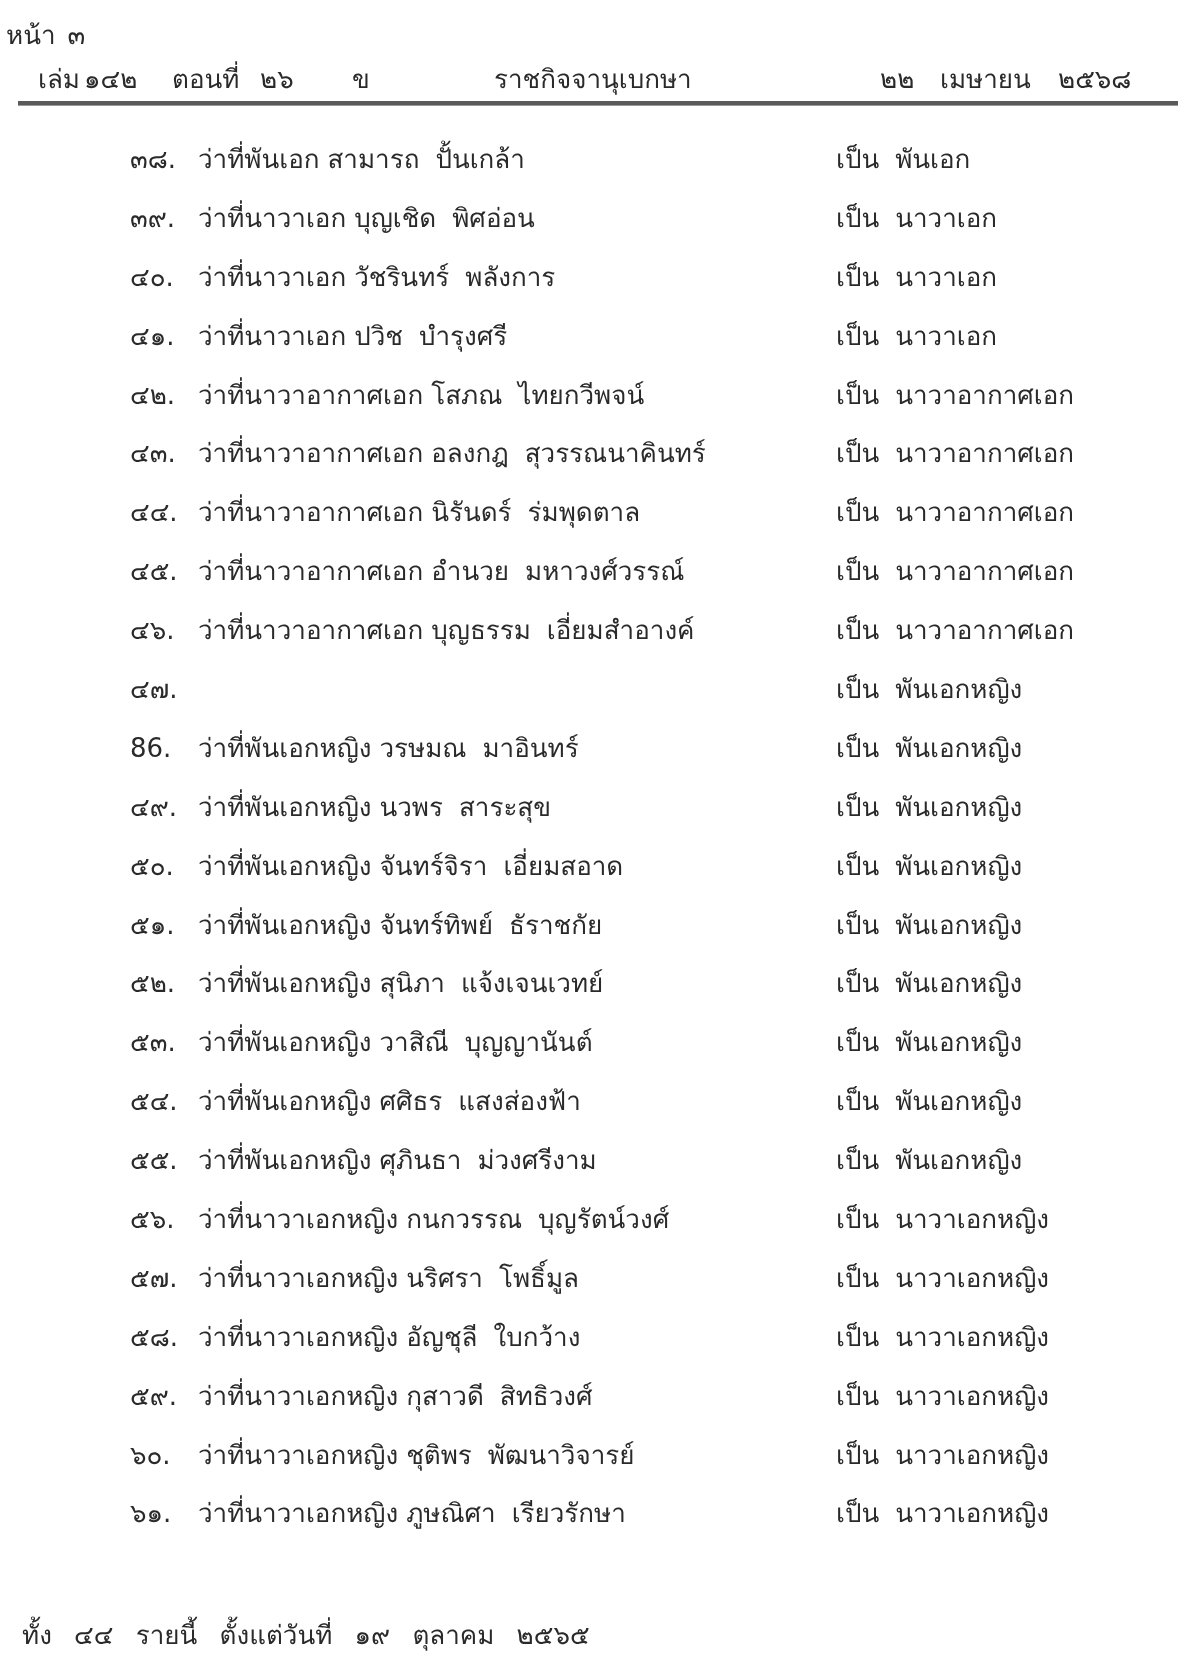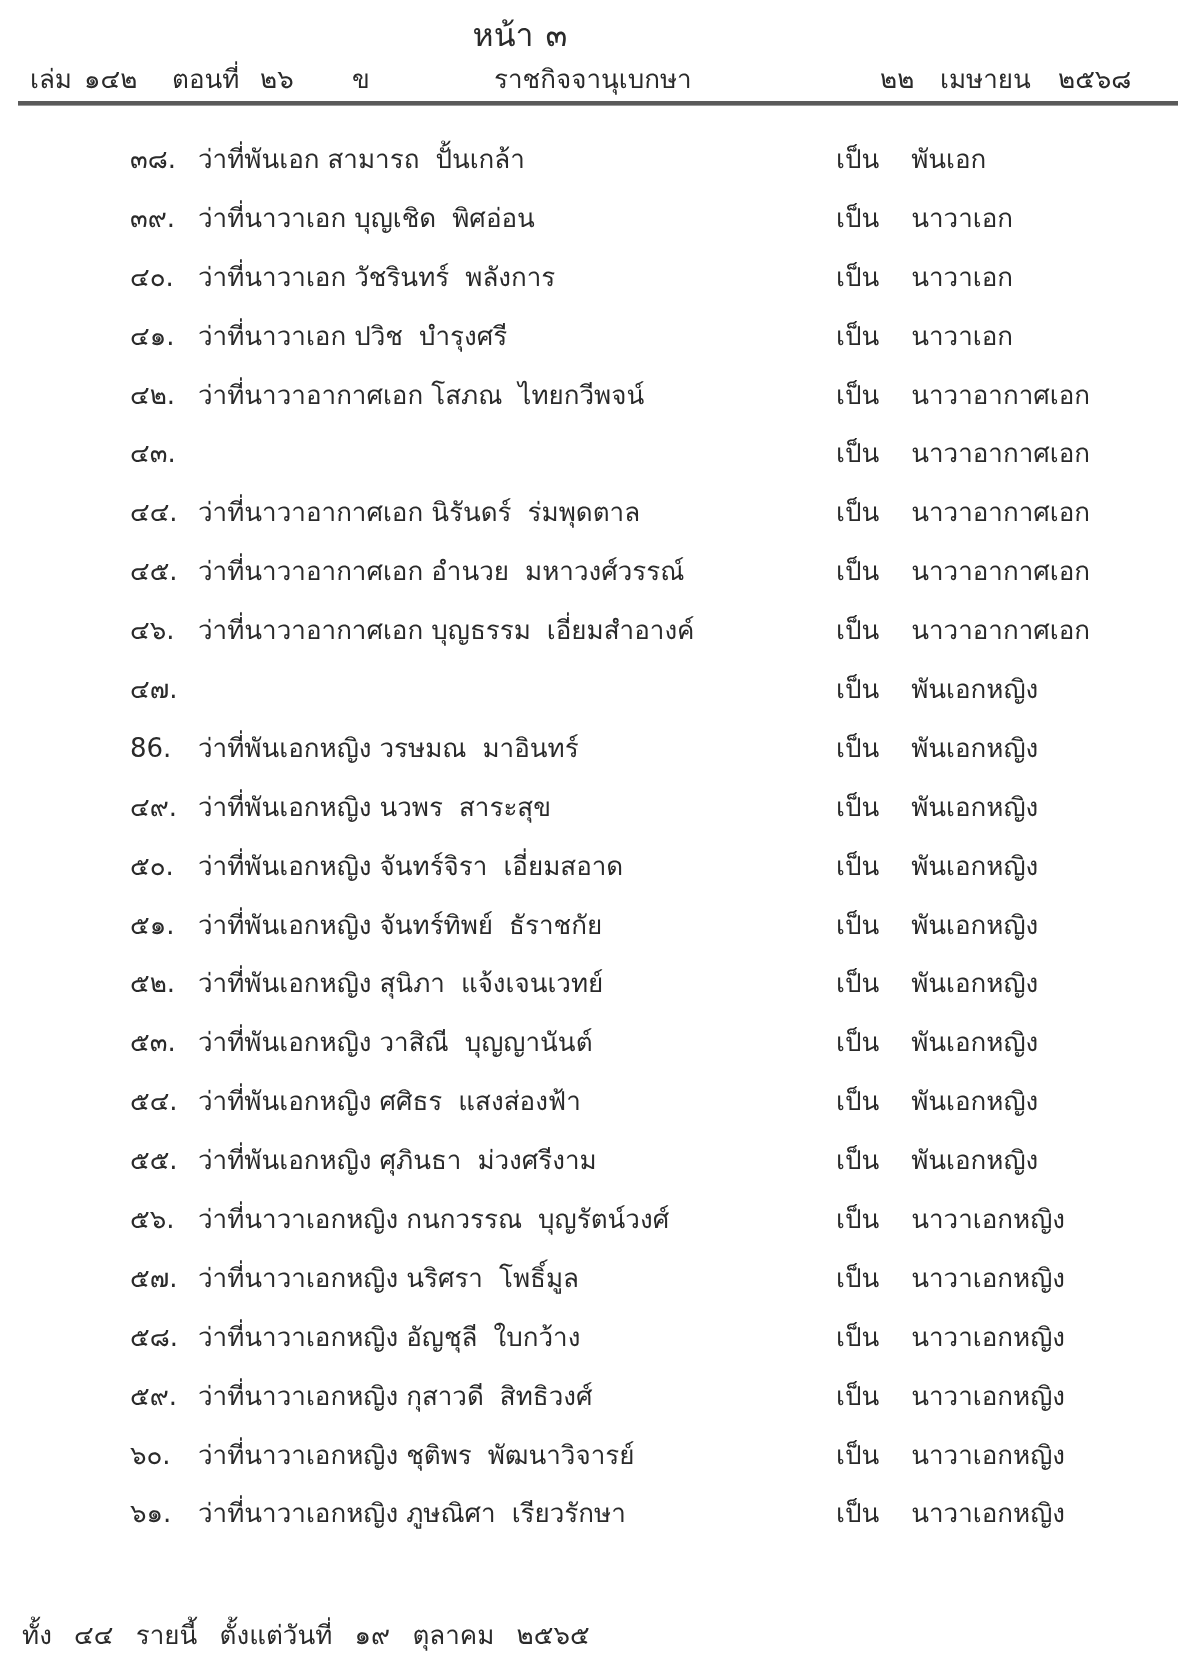--- a/index.html
+++ b/index.html
@@ -13,22 +13,21 @@
       position: relative;
       overflow: hidden;
       font-family: "DejaVu Sans", "Liberation Sans", sans-serif;
       color: #2a2a2a;
     }
     .page-num {
       position: absolute;
       top: 18px;
       left: 0;
       width: 1040px;
-      text-align: center;
-      font-size: 32px;
+      font-size: 26px;
       line-height: 34px;
     }
     .page-num span { margin: 0 6px; }
     .header {
       position: absolute;
       top: 62px;
       left: 22px;
       width: 1156px;
       height: 36px;
       font-size: 26px;
@@ -69,40 +68,40 @@
     .entry .from {
       position: absolute;
       left: 198px;
     }
     .entry .from .rank { margin-right: 8px; }
     .entry .from .first { margin-right: 16px; }
     .entry .to {
       position: absolute;
       left: 836px;
     }
-    .entry .to .be { margin-right: 32px; }
+    .entry .to .be { margin-right: 16px; }
     .footer {
       position: absolute;
       top: 1618px;
       left: 22px;
       font-size: 26px;
       line-height: 34px;
       white-space: nowrap;
     }
     .footer span { margin-right: 14px; }
   </style>
 </head>
 <body>
 
 <div class="page-num">
   <span>หน้า</span><span>๓</span>
 </div>
 
 <div class="header">
-  <span class="h-item" style="left:8px">เล่ม</span>
+  <span class="h-item" style="left:16px">เล่ม</span>
   <span class="h-item" style="left:62px">๑๔๒</span>
   <span class="h-item" style="left:150px">ตอนที่</span>
   <span class="h-item" style="left:238px">๒๖</span>
   <span class="h-item" style="left:330px">ข</span>
   <span class="h-item" style="left:472px">ราชกิจจานุเบกษา</span>
   <span class="h-item" style="left:858px">๒๒</span>
   <span class="h-item" style="left:918px">เมษายน</span>
   <span class="h-item" style="left:1036px">๒๕๖๘</span>
 </div>
 
@@ -129,20 +128,21 @@
       <span class="from"><span class="rank">ว่าที่นาวาเอก</span><span class="first">ปวิช</span><span class="last">บำรุงศรี</span></span>
       <span class="to"><span class="be">เป็น</span><span class="newrank">นาวาเอก</span></span>
     </div>
     <div class="entry">
       <span class="num">๔๒.</span>
       <span class="from"><span class="rank">ว่าที่นาวาอากาศเอก</span><span class="first">โสภณ</span><span class="last">ไทยกวีพจน์</span></span>
       <span class="to"><span class="be">เป็น</span><span class="newrank">นาวาอากาศเอก</span></span>
     </div>
     <div class="entry">
       <span class="num">๔๓.</span>
+      <span class="from"><span class="rank">ว่าที่นาวาอากาศเอก</span><span class="first">อลงกฎ</span><span class="last">สุวรรณนาคินทร์</span></span>
       <span class="to"><span class="be">เป็น</span><span class="newrank">นาวาอากาศเอก</span></span>
     </div>
     <div class="entry">
       <span class="num">๔๔.</span>
       <span class="from"><span class="rank">ว่าที่นาวาอากาศเอก</span><span class="first">นิรันดร์</span><span class="last">ร่มพุดตาล</span></span>
       <span class="to"><span class="be">เป็น</span><span class="newrank">นาวาอากาศเอก</span></span>
     </div>
     <div class="entry">
       <span class="num">๔๕.</span>
       <span class="from"><span class="rank">ว่าที่นาวาอากาศเอก</span><span class="first">อำนวย</span><span class="last">มหาวงศ์วรรณ์</span></span>

